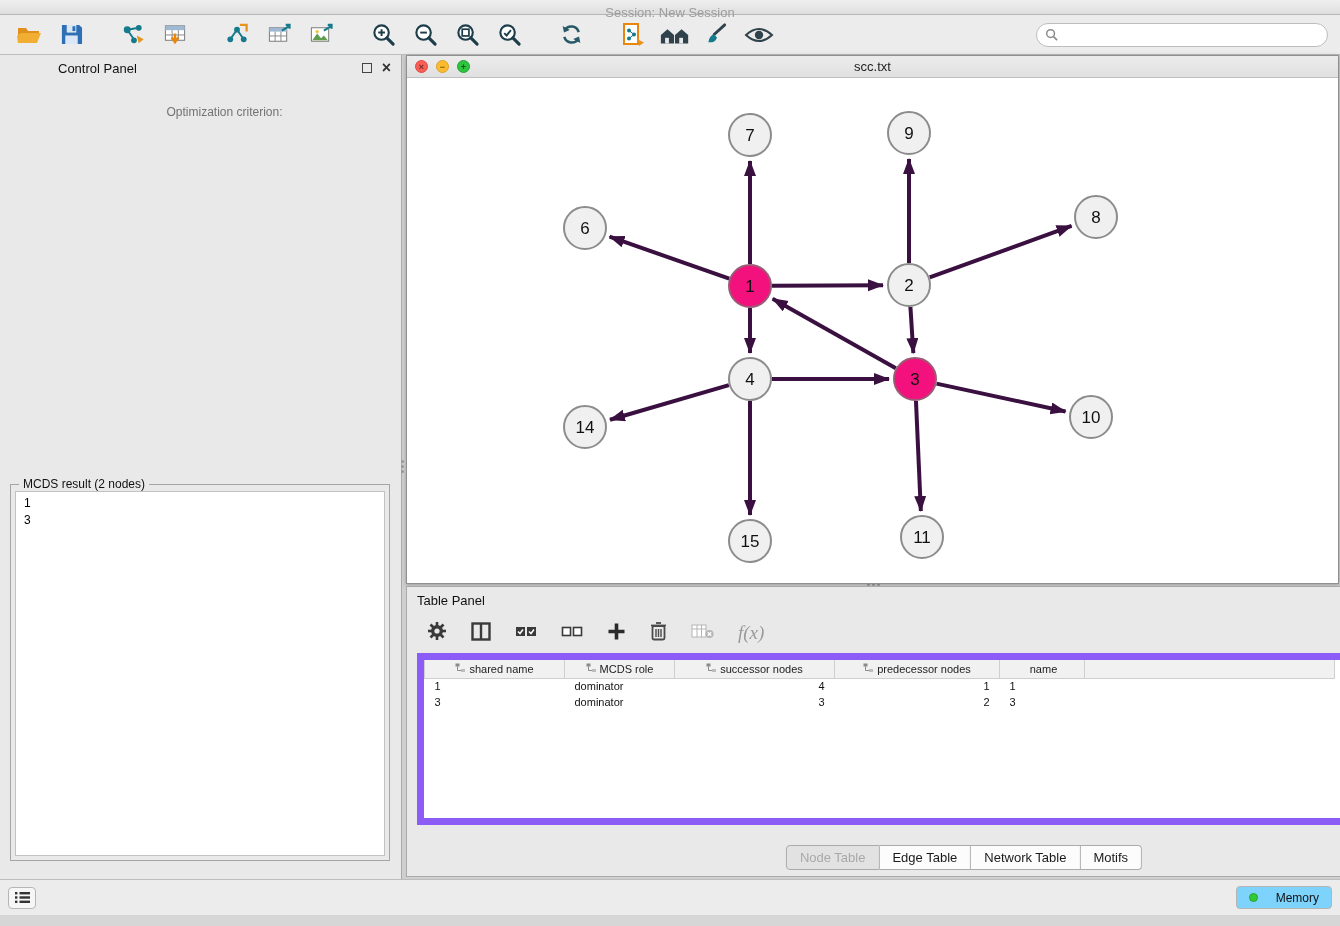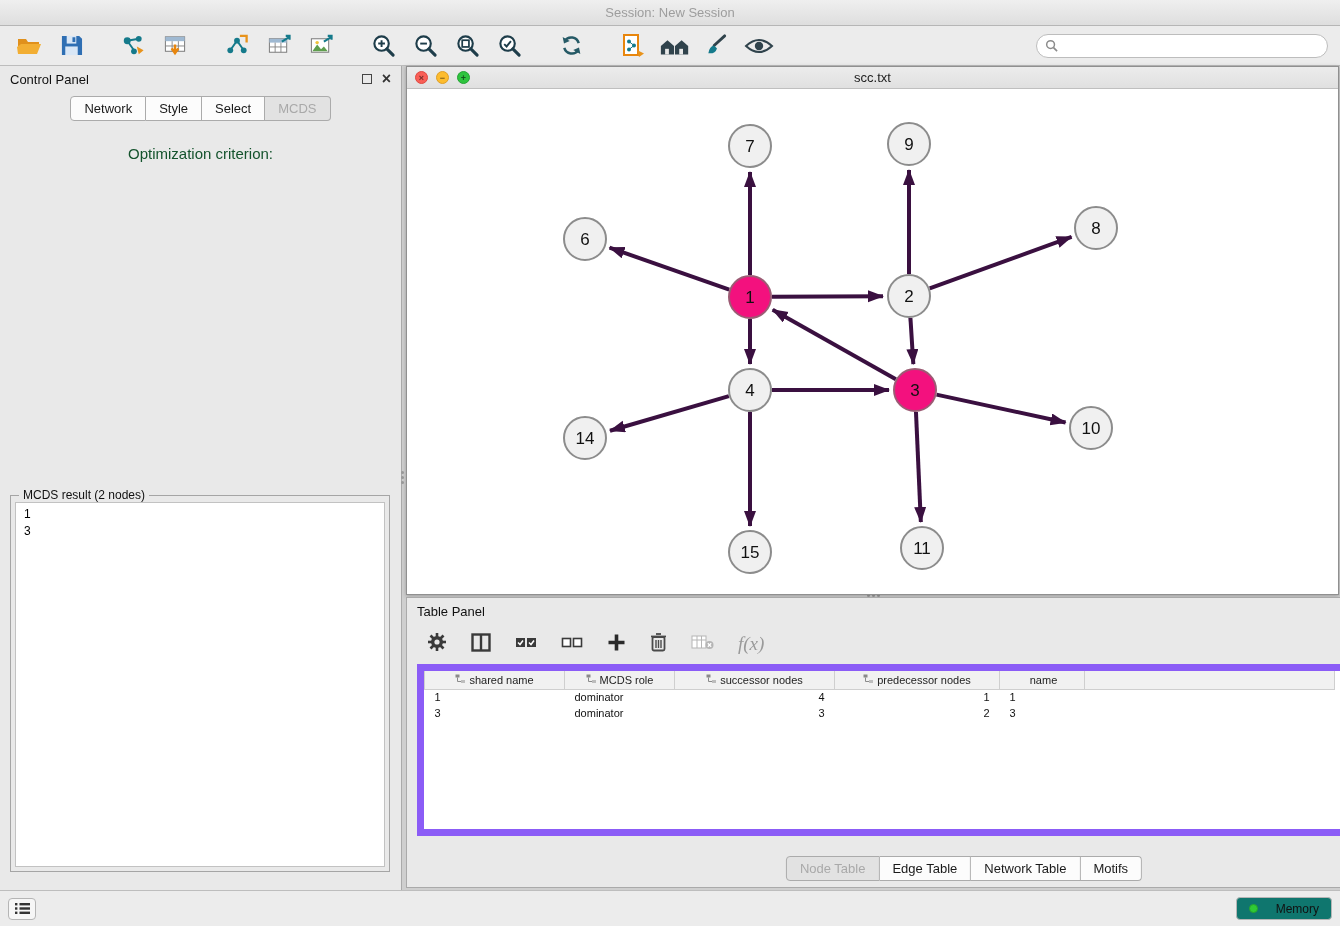--- a/index.html
+++ b/index.html
@@ -1,38 +1,38 @@
 <!DOCTYPE html>
 <html><head>
 <meta charset="utf-8">
 <style>
   * { margin:0; padding:0; box-sizing:border-box; }
   html,body { width:1340px; height:926px; overflow:hidden; font-family:"Liberation Sans",sans-serif; background:#d6d6d6; }
-  .titlebar { height:26px; background:linear-gradient(#efefef,#dedede); border-bottom:1px solid #b6b6b6; text-align:center; line-height:25px; font-size:13px; color:#9d9d9d; }
+  .titlebar { height:15px; background:linear-gradient(#efefef,#dedede); border-bottom:1px solid #b6b6b6; text-align:center; line-height:25px; font-size:13px; color:#9d9d9d; }
   .toolbar { height:40px; background:#ececec; border-bottom:1px solid #bdbdbd; display:flex; align-items:center; padding:0 12px; }
   .tgroup { display:flex; align-items:center; gap:8px; margin-right:28px; }
   .tbtn { width:34px; height:30px; display:flex; align-items:center; justify-content:center; border-radius:4px; }
   .tbtn svg { display:block; }
   .searchbox { margin-left:auto; width:292px; height:24px; background:#fff; border:1px solid #bdbdbd; border-radius:12px; display:flex; align-items:center; padding:0 8px; }
   .searchbox input { border:none; outline:none; flex:1; font-size:12px; font-family:"Liberation Sans",sans-serif; background:transparent; margin-left:5px; }
 
   .main { position:relative; width:1340px; height:824px; background:#cfcfcf; }
 
   
-  .control-panel { position:absolute; left:0; top:0; width:402px; height:824px; background:#e9e9e9; border-right:1px solid #aaa; }
+  .control-panel { position:absolute; left:0; top:0; width:402px; height:824px; background:#e9e9e9; border-right:1px solid #aaa;padding-left:48px; }
   .panel-header { height:26px; display:flex; align-items:center; padding:0 10px; font-size:13px; color:#111; }
   .win-ctrls { margin-left:auto; display:flex; align-items:center; gap:10px; }
   .sq-btn { width:10px; height:10px; border:1.6px solid #444; display:inline-block; }
   .x-btn { font-size:16px; font-weight:bold; color:#333; line-height:10px; }
   .seg { display:flex; justify-content:center; margin-top:4px; }
   .seg-btn { border:1px solid #ababab; border-left:none; background:#fcfcfc; padding:4px 13px; font-size:13px; color:#1a1a1a; }
   .seg-btn:first-child { border-left:1px solid #ababab; border-radius:4px 0 0 4px; }
   .seg-btn:last-child { border-radius:0 4px 4px 0; }
   .seg-btn.active { background:#e2e2e2; color:#a9a9a9; }
-  .opt-label { text-align:center; margin-top:24px; font-size:15px; color:#14532d; }
+  .opt-label { text-align:center; margin-top:24px; font-size:12px; color:#737373; }
   .dropdown { width:312px; height:23px; margin:10px auto 0; background:#fff; border:1px solid #b3b3b3; border-radius:4px; display:flex; align-items:center; padding:0 6px 0 9px; font-size:13px; }
   .dropdown .stepper { margin-left:auto; }
   .btn-row { display:flex; justify-content:center; gap:15px; margin-top:13px; }
   .pushbtn { background:#fdfdfd; border:1px solid #ababab; border-radius:4px; padding:4px 14px; font-size:13px; color:#111; }
   .result-box { position:absolute; left:10px; top:429px; width:380px; height:377px; border:1px solid #a5a5a5; background:#e9e9e9; }
   .result-legend { position:absolute; top:-8px; left:8px; background:#e9e9e9; padding:0 4px; font-size:12px; color:#111; }
   .result-list { position:absolute; left:4px; right:4px; top:6px; bottom:4px; background:#fff; border:1px solid #c2c2c2; padding:3px 8px; font-size:12px; line-height:17px; overflow:hidden; }
 
   
   .network-window { position:absolute; left:406px; top:0; width:933px; height:529px; background:#fff; border:1px solid #909090; box-shadow:0 1px 4px rgba(0,0,0,.25); }
@@ -51,21 +51,21 @@
   .node-table-wrap { margin:0 10px; height:172px; background:#fff; border:7px solid #8b5cf6; overflow:hidden; }
   table.node-table { border-collapse:collapse; table-layout:fixed; font-size:11px; }
   table.node-table th { background:#f1f1f1; border:1px solid #cfcfcf; border-top:none; font-weight:normal; height:18px; text-align:center; color:#222; white-space:nowrap; overflow:hidden; }
   table.node-table th .hlabel { margin-left:3px; }
   table.node-table td { height:16px; padding:0 10px; color:#111; white-space:nowrap; }
   .tp-tabs { position:absolute; bottom:6px; left:50%; transform:translateX(-50%); }
 
   
   .statusbar { height:36px; background:#ececec; border-top:1px solid #bdbdbd; display:flex; align-items:center; padding:0 8px; }
   .status-left-btn { width:28px; height:22px; background:#f6f6f6; border:1px solid #b5b5b5; border-radius:4px; display:flex; align-items:center; justify-content:center; }
-  .memory-btn { margin-left:auto; height:23px; background:#0f766e; border:1px solid #b5b5b5; border-radius:4px; display:flex; align-items:center; gap:18px; padding:0 12px; font-size:12px; color:#111; }
+  .memory-btn { margin-left:auto; height:23px; background:#7dd3fc; border:1px solid #b5b5b5; border-radius:4px; display:flex; align-items:center; gap:18px; padding:0 12px; font-size:12px; color:#111; }
   .memory-dot { width:9px; height:9px; border-radius:50%; background:#2fca35; border:1px solid #27a52c; }
 
   .splitter-v { position:absolute; left:399px; top:400px; width:6px; height:22px; display:flex; flex-direction:column; align-items:center; justify-content:center; gap:2px; }
   .splitter-v i, .splitter-h i { width:3px; height:3px; background:#9a9a9a; border-radius:50%; }
   .splitter-h { position:absolute; left:862px; top:526px; height:6px; width:22px; display:flex; align-items:center; justify-content:center; gap:2px; }
 </style>
 </head>
 <body>
 
 <div class="titlebar">
@@ -224,26 +224,20 @@
 
 <div class="main">
 
   <div class="control-panel">
     <div class="panel-header">
       <span>Control Panel</span>
       <span class="win-ctrls">
         <span class="sq-btn"></span>
         <span class="x-btn">×</span>
       </span>
-    </div>
-    <div class="seg">
-      <span class="seg-btn">Network</span>
-      <span class="seg-btn">Style</span>
-      <span class="seg-btn">Select</span>
-      <span class="seg-btn active">MCDS</span>
     </div>
     <div class="opt-label">Optimization criterion:</div>
     <div class="result-box">
       <span class="result-legend">MCDS result (2 nodes)</span>
       <div class="result-list">
           <div>1</div>
           <div>3</div>
         </div>
     </div>
   </div>

